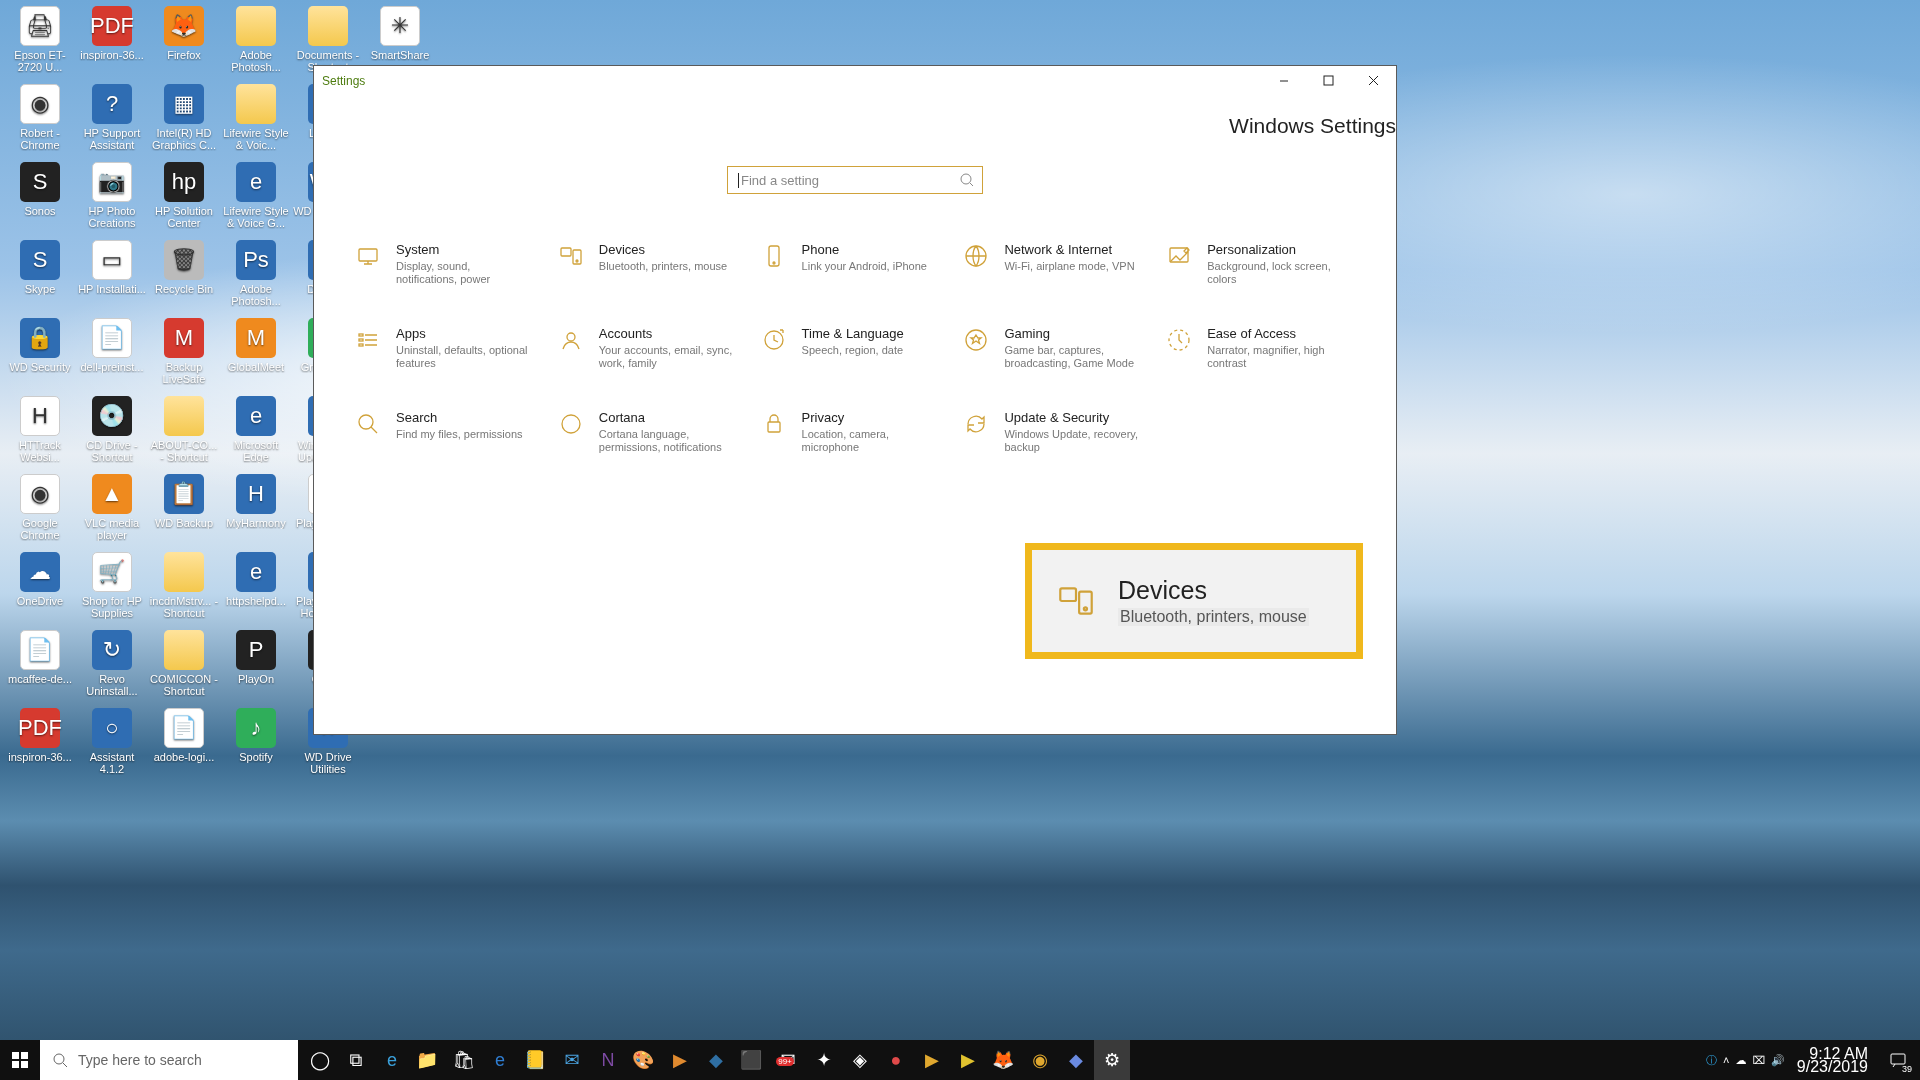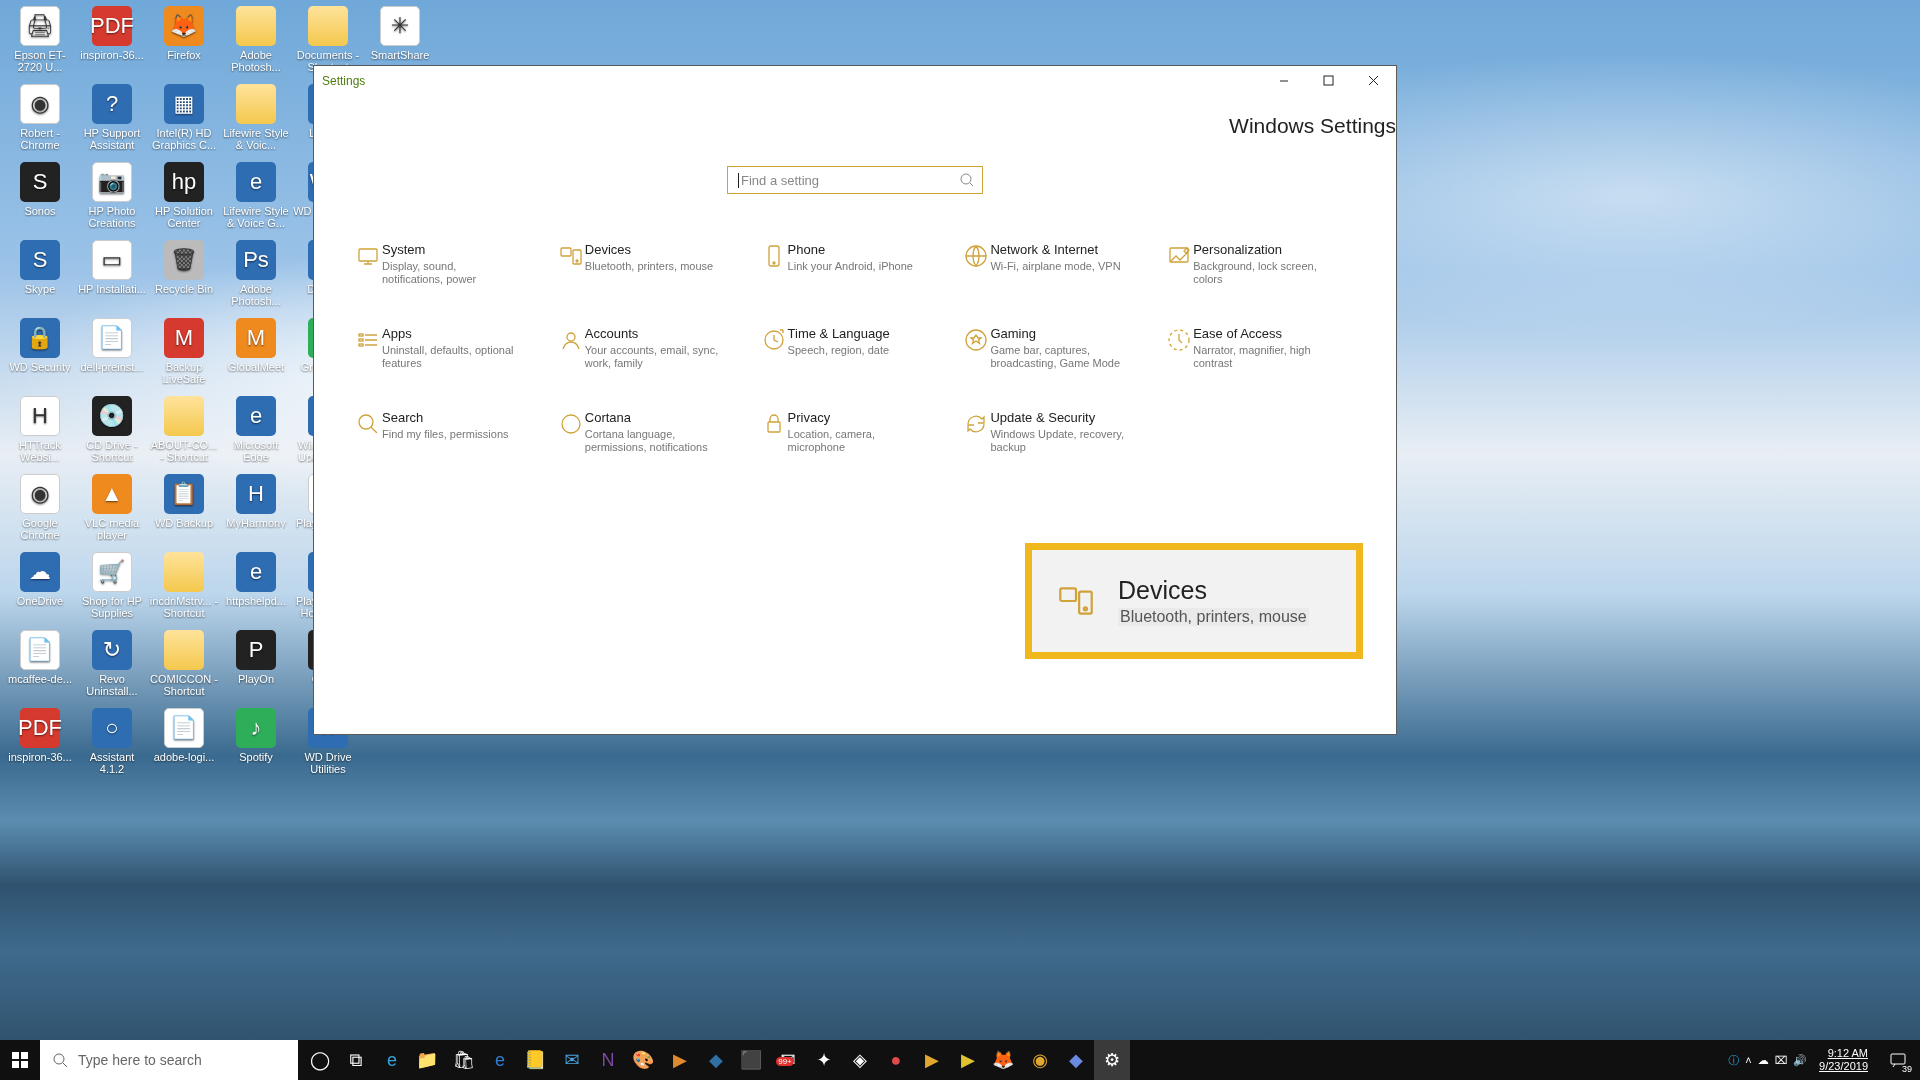--- a/index.html
+++ b/index.html
@@ -74,21 +74,21 @@
     }
     .search-box .ph { flex:1; }
     .search-box .cursor { width:1px; height:15px; background:#222; margin-right:2px; }
     .search-box svg { stroke:#888; fill:none; }
 
     .cats {
       margin-top: 48px; padding: 0 40px;
       display:grid; grid-template-columns: repeat(5, 1fr);
       row-gap: 40px; column-gap: 12px;
     }
-    .cat { display:flex; }
+    .cat { display:flex; gap:14px; }
     .cat-icon { width:28px; height:28px; color:#d0a23a; flex:none; }
     .cat-icon svg { width:28px; height:28px; stroke:currentColor; fill:none; stroke-width:1.3; }
     .cat-text { font-size: 13px; color:#222; }
     .cat-text .t { margin-bottom:3px; }
     .cat-text .d { font-size: 11px; color:#777; line-height:13px; max-width:135px; }
     .annot-box {
       position:absolute; left: 711px; top: 477px; width: 338px; height: 116px;
       background:#f2f2f2; border:7px solid #f0b81c;
     }
     .annot-content { display:flex; gap:20px; padding: 14px 22px; align-items:center; height:100%; }
@@ -108,21 +108,21 @@
     .search-tb {
       width:258px; height:40px; background:#fff; color:#666;
       display:flex; align-items:center; gap:10px; padding:0 12px; font-size:14px;
     }
     .search-tb svg { stroke:#666; fill:none; }
     .tb-icons { display:flex; align-items:center; gap:0; margin-left:4px; }
     .tb-item { width:36px; height:40px; display:flex; align-items:center; justify-content:center; font-size:18px; }
     .tb-item.active { background:#3a3a3a; }
     .tray { margin-left:auto; display:flex; align-items:center; gap:6px; padding-right:4px; font-size:11px; }
     .tray svg { stroke:#fff; fill:none; }
-    .clock { text-align:right; line-height:13px; font-size:11px; padding: 0 6px; text-decoration: underline; }
+    .clock { text-align:right; line-height:13px; font-size:16px; padding: 0 6px; }
     .notif { width:36px; height:40px; display:flex; align-items:center; justify-content:center; position:relative; }
     .notif .count { font-size:9px; }
   </style>
 </head>
 <body>
 
 <svg width="0" height="0" style="position:absolute">
   <defs>
     <g id="i-system">
         <rect x="5" y="7" width="18" height="12" rx="1"></rect>

